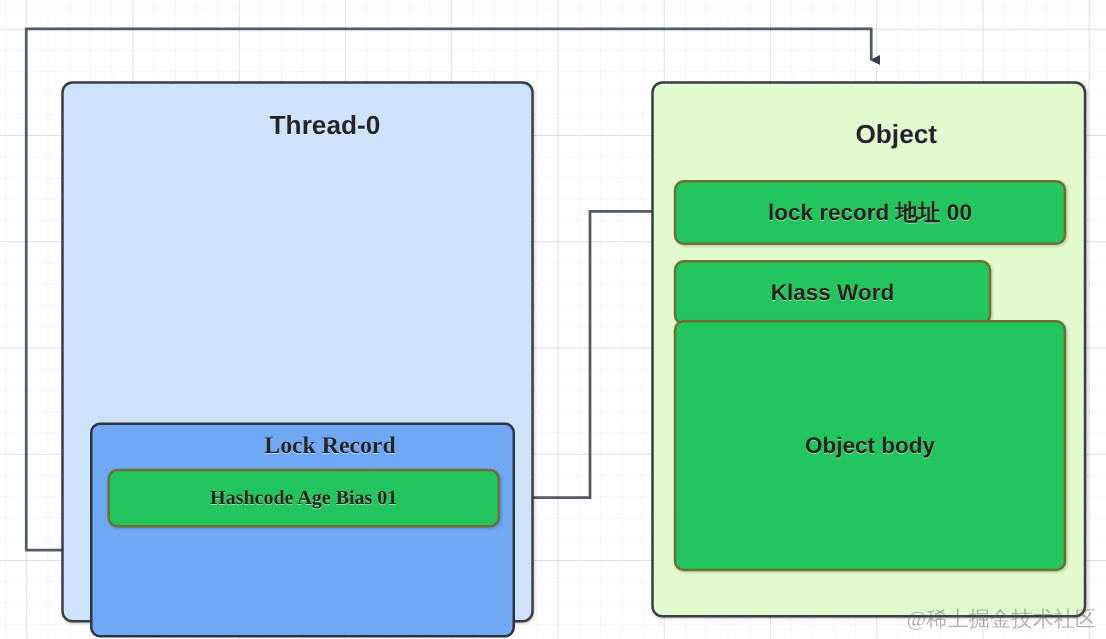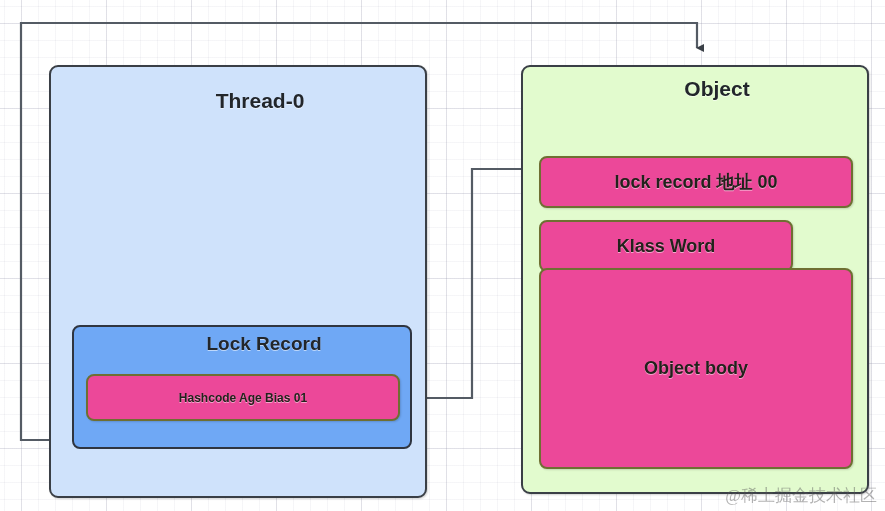--- a/index.html
+++ b/index.html
@@ -61,69 +61,69 @@
   #thread-panel > .panel-title {
     font-size: 21px;
     margin-top: 22px;
   }
 
   
   #lock-record-panel {
     position: absolute;
     box-sizing: border-box;
     left: 21px;
-    top: 258px;
+    top: 271px;
     width: 340px;
-    height: 124px;
+    height: 172px;
     background: #6fa8f5;
     border: 2.5px solid #2f3540;
     border-radius: 8px;
+    font-family: Liberation Serif, serif;
   }
   #lock-record-panel > .panel-title {
     font-size: 19px;
     margin-top: 6px;
   }
 
   
   #object-panel {
     left: 521px;
     top: 65px;
     width: 348px;
     height: 429px;
     background: #e2fbce;
   }
   #object-panel > .panel-title {
     font-size: 21px;
-    margin-top: 10px;
+    margin-top: 29px;
   }
 
   
   .cell {
     position: absolute;
     box-sizing: border-box;
-    background: #ec4899;
+    background: #22c55e;
     border: 2px solid #6f6f32;
     border-radius: 8px;
     display: flex;
     align-items: center;
     justify-content: center;
     font-weight: bold;
     color: #23221c;
     text-shadow: 0 1px 0 rgba(255,255,255,0.5);
     box-shadow: 1px 1px 2px rgba(0,0,0,0.15);
-    margin-top: 12px;
   }
 
   
   #cell-hashcode {
     left: 12px;
     top: 35px;
     width: 314px;
     height: 47px;
-    font-size: 12px;
+    font-size: 16px;
   }
   #cell-objref {
     left: 12px;
     top: 92px;
     width: 314px;
     height: 49px;
     font-size: 18px;
   }
 
   

